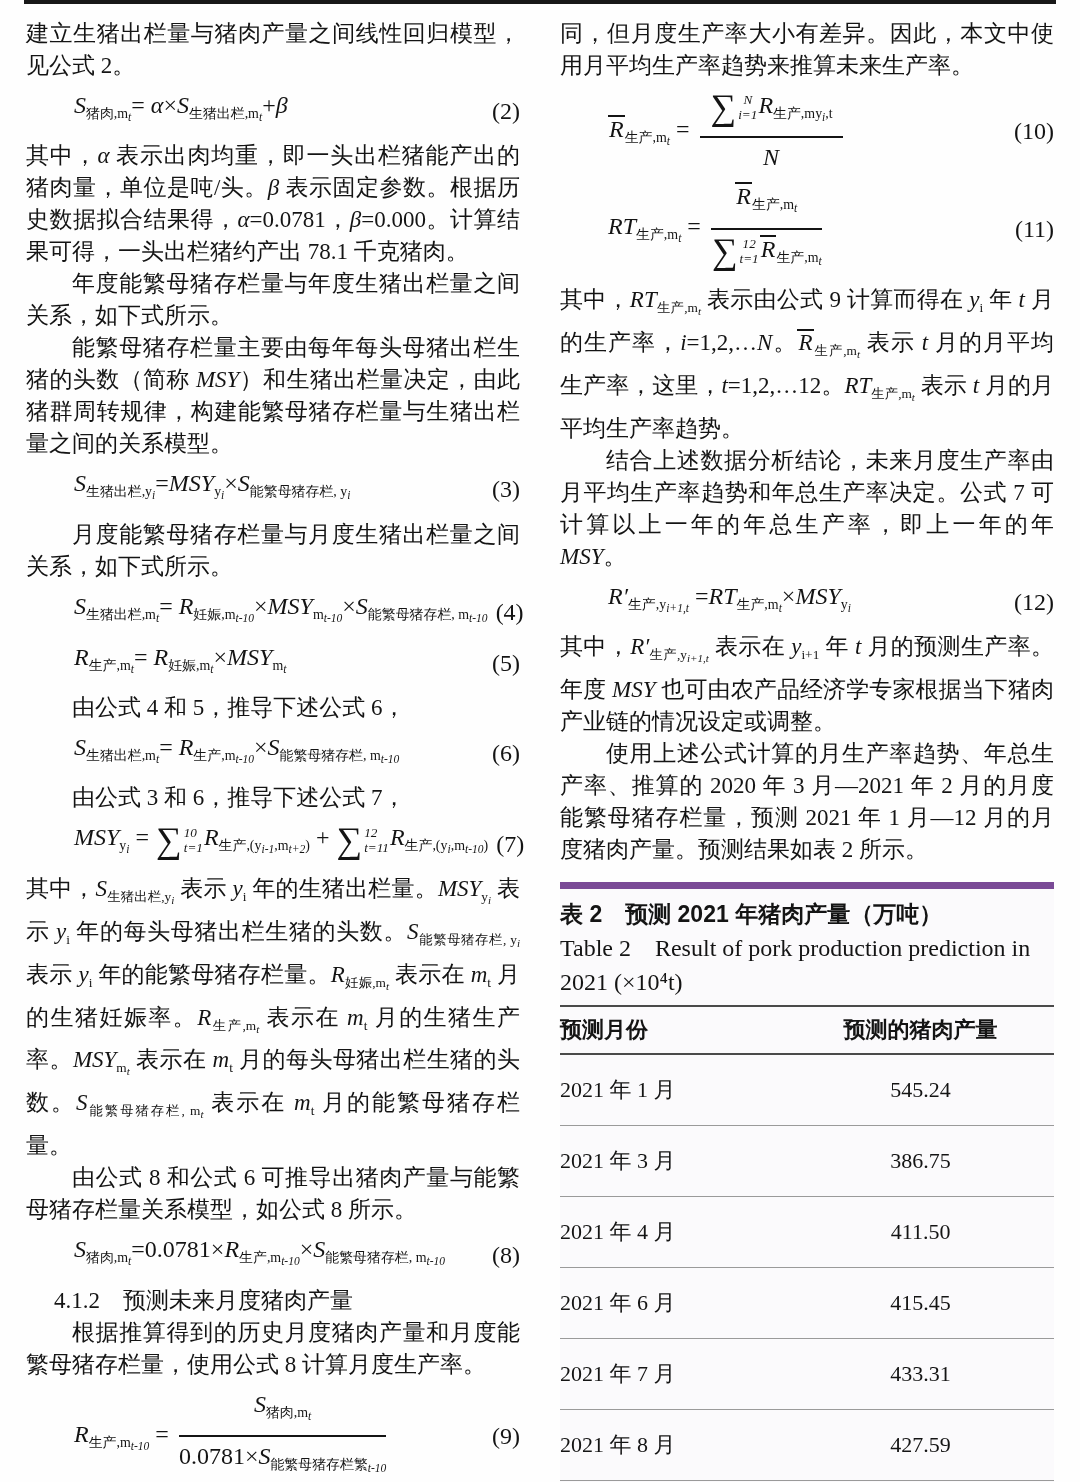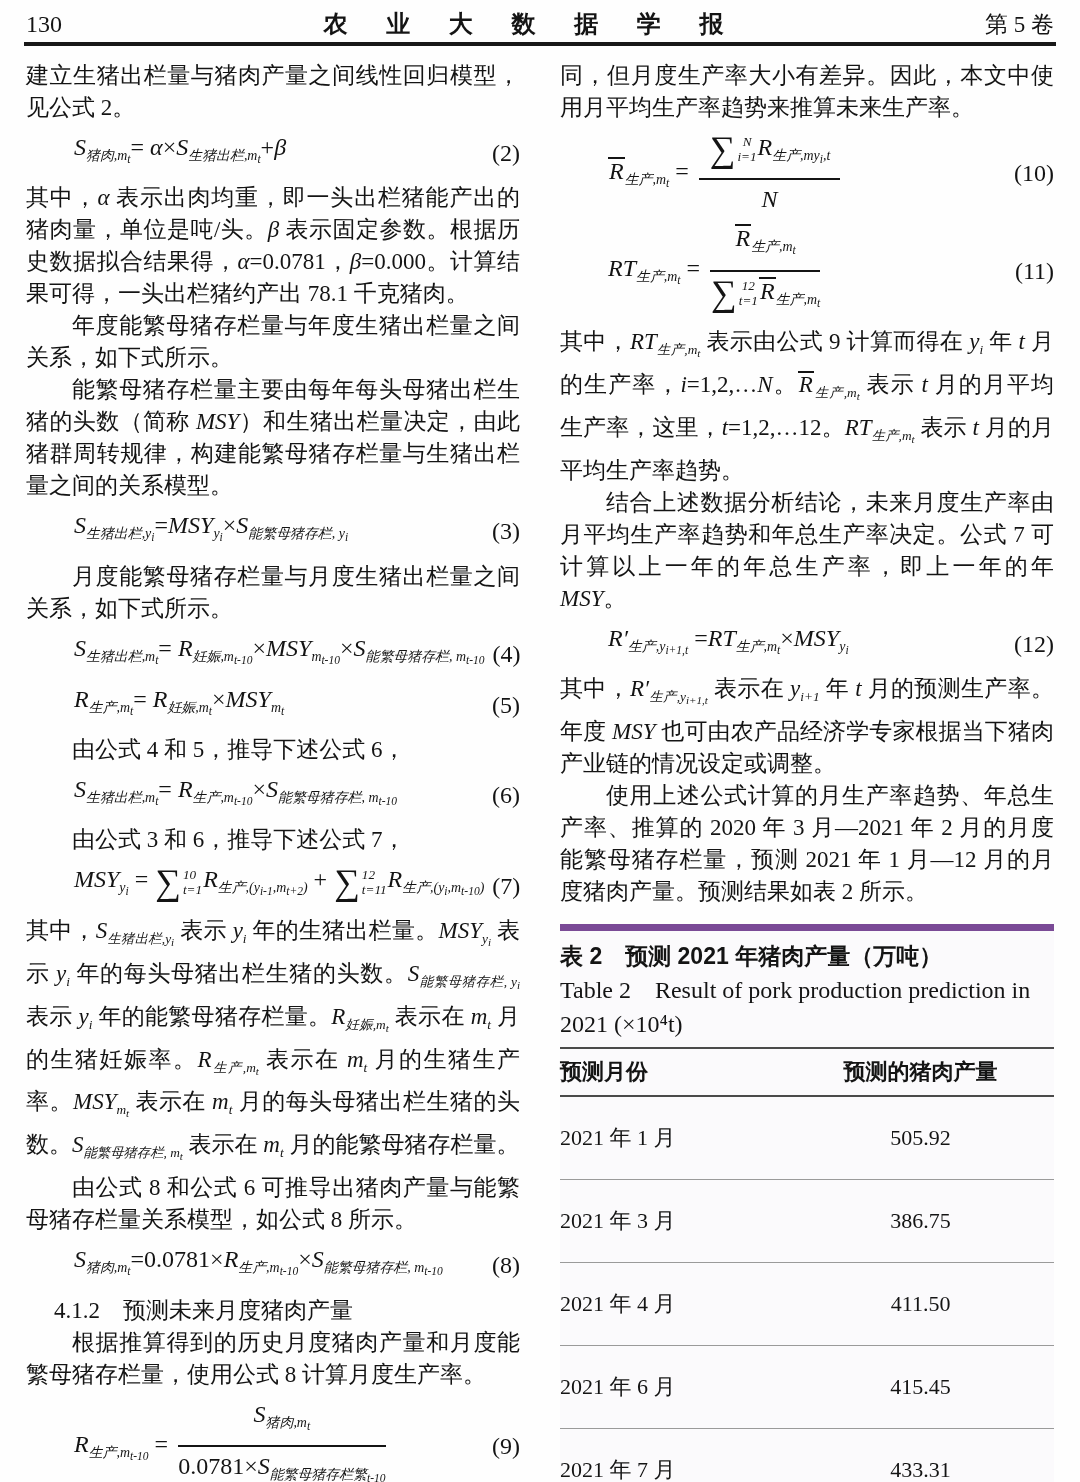--- a/index.html
+++ b/index.html
@@ -33,21 +33,21 @@
   .para.indent{text-indent:2em;}
   .para.heading{text-indent:0;margin-top:2px;margin-left:28px;}
   
   .formula-row{
     display:flex;justify-content:space-between;align-items:center;
     gap:8px;margin:7px 0 7px 0;padding-left:48px;
   }
   .formula-body{white-space:nowrap;font-size:24px;}
   .formula-num{flex:0 0 auto;font-size:24px;}
   .tk-i{font-style:italic;}
-  .tk-s{font-size:0.58em;font-style:italic;vertical-align:-0.38em;}
+  .tk-s{font-size:0.58em;vertical-align:-0.38em;}
   .tk-s2{font-size:0.48em;font-style:italic;vertical-align:-0.72em;}
   .tk-over{display:inline-block;border-top:2px solid #141414;line-height:1.02;padding:0 1px;}
   .tk-sum{display:inline-flex;align-items:center;vertical-align:middle;margin:0 1px;}
   .sigma{font-size:1.5em;line-height:0.9;}
   .limits{display:inline-flex;flex-direction:column;justify-content:center;
           font-size:0.55em;line-height:1.15;margin-left:2px;font-style:italic;}
   .tk-frac{display:inline-flex;flex-direction:column;text-align:center;
            vertical-align:middle;margin:0 4px;}
   .frac-num{border-bottom:2px solid #141414;padding:0 10px 3px 10px;}
   .frac-den{padding-top:3px;}
@@ -66,35 +66,30 @@
   .table-caption-en{font-size:24px;line-height:34px;margin-bottom:6px;text-align:left;text-indent:0;}
   table.pred-table{width:100%;border-collapse:collapse;font-size:22px;}
   table.pred-table thead th{
     font-family:"Liberation Sans","DejaVu Sans",sans-serif;
     font-weight:700;font-size:22px;
     border-top:2px solid #4a4a4a;border-bottom:2px solid #4a4a4a;
     padding:7px 0;
   }
   table.pred-table th.cell-month{text-align:left;width:46%;}
   table.pred-table th.cell-value{text-align:center;width:54%;}
-  table.pred-table td{border-bottom:1.5px solid #9a9a9a;padding:25px 0;}
+  table.pred-table td{border-bottom:1.5px solid #9a9a9a;padding:19px 0;}
   table.pred-table tr:last-child td{border-bottom:none;}
   table.pred-table td.cell-month{text-align:left;}
   table.pred-table td.cell-value{text-align:center;}
 </style>
 </head>
 <body>
 
 <div class="page">
 
-  <div class="running-head">
-    <span class="page-number">130</span>
-    <span class="journal-title">农 业 大 数 据 学 报</span>
-    <span class="volume">第 5 卷</span>
-  </div>
   <div class="head-rule"></div>
 
   <div class="columns">
 
     <div class="col">
         <div class="para"><span class="tk-t">建立生猪出栏量与猪肉产量之间线性回归模型，见公式 2。</span></div>
         <div class="formula-row">
           <span class="formula-body"><span class="tk-i">S</span><span class="tk-s">猪肉,m</span><span class="tk-s2">t</span><span class="tk-t">= </span><span class="tk-i">α</span><span class="tk-t">×</span><span class="tk-i">S</span><span class="tk-s">生猪出栏,m</span><span class="tk-s2">t</span><span class="tk-t">+</span><span class="tk-i">β</span></span>
           <span class="formula-num">(2)</span>
         </div>
@@ -198,21 +193,21 @@
         <table class="pred-table">
           <thead>
             <tr>
               <th class="cell-month">预测月份</th>
               <th class="cell-value">预测的猪肉产量</th>
             </tr>
           </thead>
           <tbody>
               <tr>
                 <td class="cell-month">2021 年 1 月</td>
-                <td class="cell-value">505.92</td>
+                <td class="cell-value">545.24</td>
               </tr>
               <tr>
                 <td class="cell-month">2021 年 3 月</td>
                 <td class="cell-value">386.75</td>
               </tr>
               <tr>
                 <td class="cell-month">2021 年 4 月</td>
                 <td class="cell-value">411.50</td>
               </tr>
               <tr>

